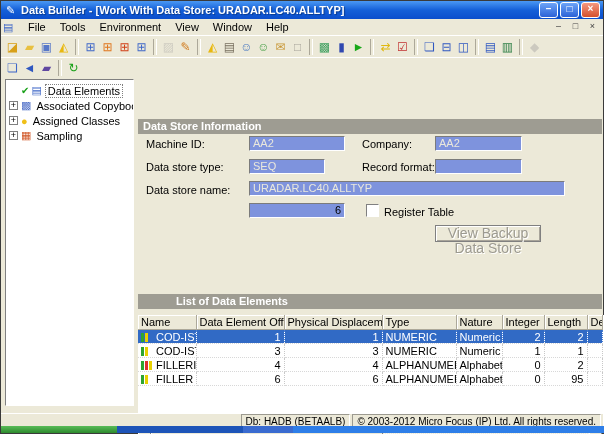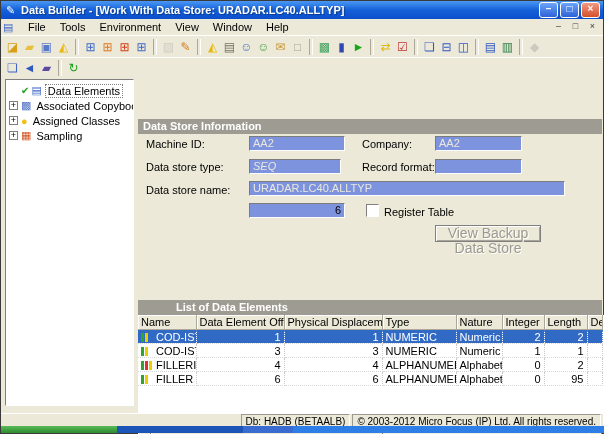--- a/index.html
+++ b/index.html
@@ -50,21 +50,21 @@
   .tcheck{font-size:10px;margin-right:2px;}
   .ticon{font-size:11px;margin-right:3px;}
   .tlabel{padding:0 2px;}
   .tlabel.focused{border:1px dotted #808080;}
 
   
   .rightpanel{position:absolute;left:137px;top:78px;width:464px;height:327px;margin-top:36px;}
   .sechdr{position:absolute;left:0;width:464px;height:15px;background:#9E9C92;color:#FFF;
     font-weight:bold;font-size:11px;padding:1px 0 0 5px;box-sizing:border-box;white-space:nowrap;}
   #info-header{top:4px;}
-  #list-header{top:185px;padding-left:38px;}
+  #list-header{top:179px;padding-left:38px;}
   .flabel{position:absolute;white-space:nowrap;}
   .bluefield{position:absolute;height:15px;box-sizing:border-box;background:#7E93DD;
     border:1px solid;border-color:#7B7B7B #FFF #FFF #7B7B7B;color:#EAE8DC;
     font-size:11px;line-height:13px;padding:0 3px;white-space:nowrap;overflow:hidden;}
   .bluefield.numfield{text-align:right;color:#000;}
   .checkbox{position:absolute;width:13px;height:13px;box-sizing:border-box;background:#FFF;
     border:1px solid;border-color:#808080 #FFF #FFF #808080;}
   .btn-disabled{position:absolute;height:17px;box-sizing:border-box;background:#ECE9D8;
     border:1px solid #808080;box-shadow:inset 1px 1px 0 #FFF,inset -1px -1px 0 #A8A49A;
     color:#9C9A90;text-shadow:1px 1px 0 #FFF;font-size:14px;text-align:center;line-height:15px;}
@@ -290,21 +290,21 @@
   <div class="rightpanel">
 
     <div class="sechdr" id="info-header">Data Store Information</div>
 
     <span class="flabel" style="left:8px;top:23px;">Machine ID:</span>
     <div class="bluefield" style="left:111px;top:21px;width:96px;">AA2</div>
     <span class="flabel" style="left:224px;top:23px;">Company:</span>
     <div class="bluefield" style="left:297px;top:21px;width:87px;">AA2</div>
 
     <span class="flabel" style="left:8px;top:46px;">Data store type:</span>
-    <div class="bluefield" style="left:111px;top:44px;width:92px;font-style:italic;">SEQ</div>
+    <div class="bluefield" style="left:111px;top:44px;width:76px;">SEQ</div>
     <span class="flabel" style="left:224px;top:46px;">Record format:</span>
     <div class="bluefield" style="left:297px;top:44px;width:87px;"></div>
 
     <span class="flabel" style="left:8px;top:69px;">Data store name:</span>
     <div class="bluefield" style="left:111px;top:66px;width:316px;">URADAR.LC40.ALLTYP</div>
 
     <div class="bluefield numfield" style="left:111px;top:88px;width:96px;">6</div>
     <span class="checkbox" style="left:228px;top:89px;"></span>
     <span class="flabel" style="left:246px;top:91px;">Register Table</span>
 

